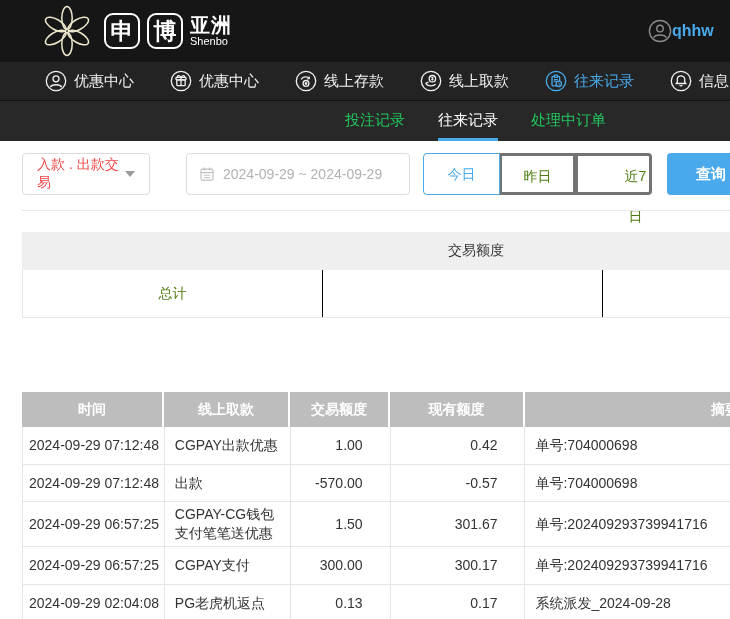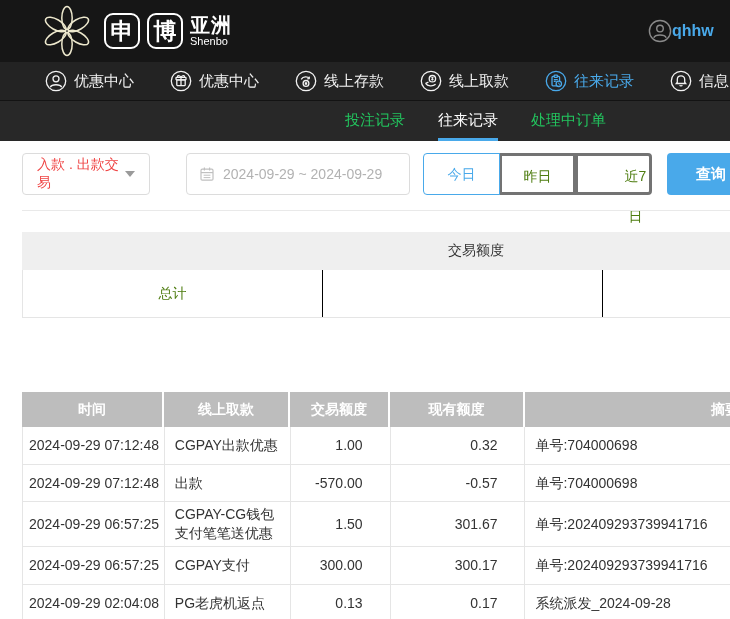--- a/index.html
+++ b/index.html
@@ -230,21 +230,21 @@
       <div class="th w-type">线上取款</div>
       <div class="th w-amt">交易额度</div>
       <div class="th w-bal">现有额度</div>
       <div class="th w-note">摘要</div>
     </div>
 
     <div class="trow r-std">
       <div class="td w-time c-time">2024-09-29 07:12:48</div>
       <div class="td w-type c-type">CGPAY出款优惠</div>
       <div class="td w-amt c-amt">1.00</div>
-      <div class="td w-bal c-bal">0.32</div>
+      <div class="td w-bal c-bal">0.42</div>
       <div class="td w-note c-note">单号:704000698</div>
     </div>
     <div class="trow r-s2">
       <div class="td w-time c-time">2024-09-29 07:12:48</div>
       <div class="td w-type c-type">出款</div>
       <div class="td w-amt c-amt">-570.00</div>
       <div class="td w-bal c-bal">-0.57</div>
       <div class="td w-note c-note">单号:704000698</div>
     </div>
     <div class="trow r-tall">

